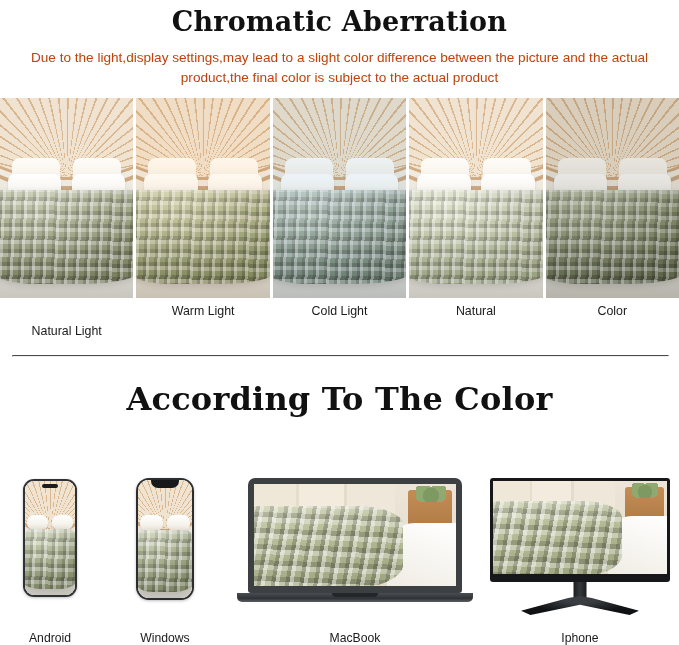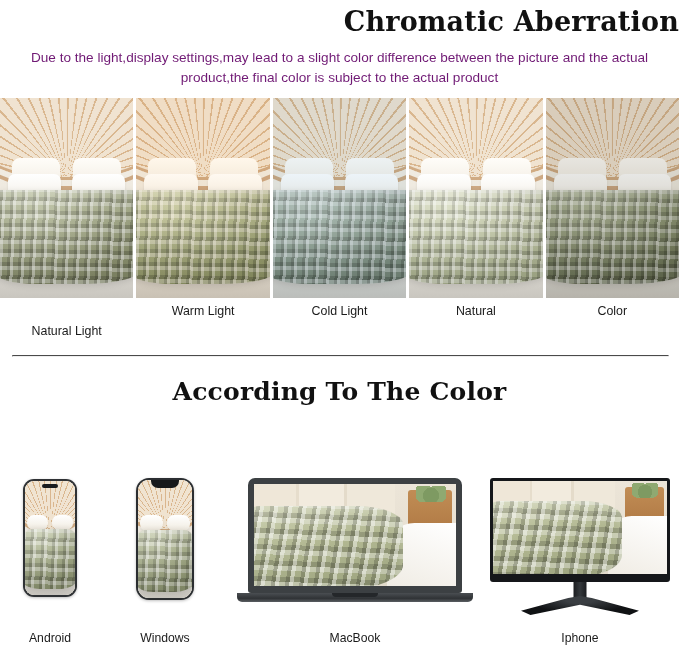--- a/index.html
+++ b/index.html
@@ -7,25 +7,25 @@
     width:679px;height:645px;background:#ffffff;
     font-family:"Liberation Sans", sans-serif;
     color:#1b1b1b;overflow:hidden;position:relative;
   }
 
   
   .sec-title{
     text-align:center;font-family:"DejaVu Serif", serif;
     font-weight:bold;color:#111;letter-spacing:.2px;
   }
-  #title-1{font-size:27px;margin:6px 0 0 0;line-height:32px;text-align:right;}
-  #title-2{font-size:25px;margin:5px;line-height:30px;}
+  #title-1{font-size:27px;margin:6px 0 0 0;line-height:32px;}
+  #title-2{font-size:32px;margin:12px;line-height:30px;}
   .sec-desc{
     text-align:center;font-size:13.6px;line-height:20px;
-    color:#701a75;margin:10px auto 0 auto;width:630px;
+    color:#c2410c;margin:10px auto 0 auto;width:630px;
   }
 
   
   #photo-row{position:absolute;top:98px;left:0;width:679px;height:200px;
     display:flex;gap:3px;}
   .photo-cell{position:relative;flex:1 1 0;overflow:hidden;background:#ded9cf;}
 
   
   .scene{position:absolute;inset:0;}
   .wall{position:absolute;inset:0;background:linear-gradient(180deg,#f3efe7 0%,#efeae0 45%,#eae5da 100%);}

